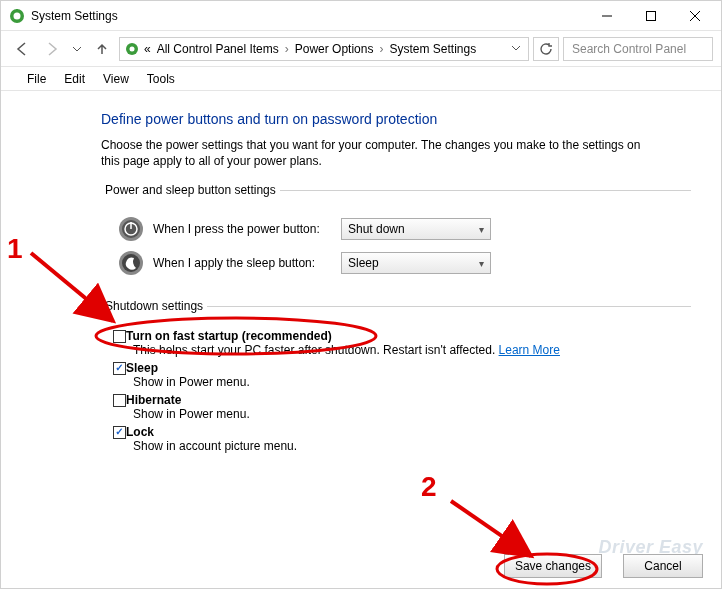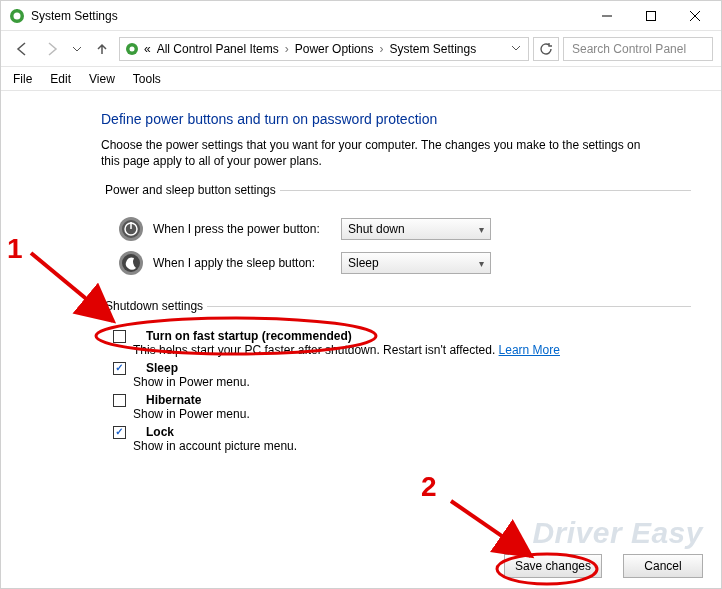--- a/index.html
+++ b/index.html
@@ -57,21 +57,21 @@
     display:flex; align-items:center; padding:0 6px; color:#888;
   }
   .searchbox input { border:none; outline:none; width:100%; font-size:12px; color:#be185d; background:transparent;}
   .searchbox input::placeholder { color:#888; }
   
   .menubar {
     height: 24px;
     display:flex;
     align-items:center;
     gap: 14px;
-    padding: 0 10px;
+    padding: 0 24px;
     font-size: 12px;
     border-bottom: 1px solid #e5e5e5;
   }
   .menuitem { padding:2px 2px; }
   
   .content {
     padding: 20px 30px 10px 100px;
   }
   h1.heading {
     color: #003399;
@@ -92,21 +92,21 @@
   .row { display:flex; align-items:center; gap:8px; margin:6px 0 6px 16px;}
   .powericon { width:28px; height:28px; }
   .row label.lbl { width: 180px; font-size:12px;}
   .dropdown {
     width: 150px; height:22px; border:1px solid #adadad; background:linear-gradient(#fdfdfd,#e9e9e9);
     display:flex; align-items:center; justify-content:space-between; padding:8px 6px; font-size:12px;
   }
   .dropdown .chev { color:#555; font-size:10px;}
   
   .sitem { margin: 4px 0 4px 12px; }
-  .sitem .line1 { display:flex; align-items:center; gap:20px; }
+  .sitem .line1 { display:flex; align-items:center; gap:0; }
   .sitem .line1 .bold { font-weight:600; }
   .sitem .sub { margin-left: 20px; font-size:12px; color:#000;}
   .link { color:#0066cc; text-decoration:underline; cursor:pointer;}
   .chk {
     width:13px; height:13px; border:1px solid #333; display:inline-flex;
     align-items:center; justify-content:center; background:#fff; font-size:10px; line-height:1;
   }
   .chk.checked::after { content:"✓"; color:#1a60c8; font-weight:bold;}
   
   .btnrow {
@@ -119,22 +119,22 @@
   }
   
   .overlay { position:absolute; inset:0; pointer-events:none; }
   .num {
     position:absolute; color:#e00000; font-weight:bold; font-size:28px;
     font-family: Arial, sans-serif;
   }
   svg.anno { position:absolute; inset:0; width:722px; height:589px; }
   
   .watermark {
-    position:absolute; right:18px; bottom:38px;
-    font-size:30px; font-weight:600; color:rgba(150,170,190,0.35);
+    position:absolute; right:18px; bottom:30px;
+    font-size:18px; font-weight:600; color:rgba(150,170,190,0.35);
     letter-spacing:0.5px; font-style:italic;
   }
 </style>
 </head>
 <body>
 
 <div class="titlebar">
   <svg class="appicon" viewBox="0 0 16 16">
     <circle cx="8" cy="8" r="7" fill="#3b9b3b"></circle>
       <circle cx="8" cy="8" r="3.5" fill="#fff"></circle>

